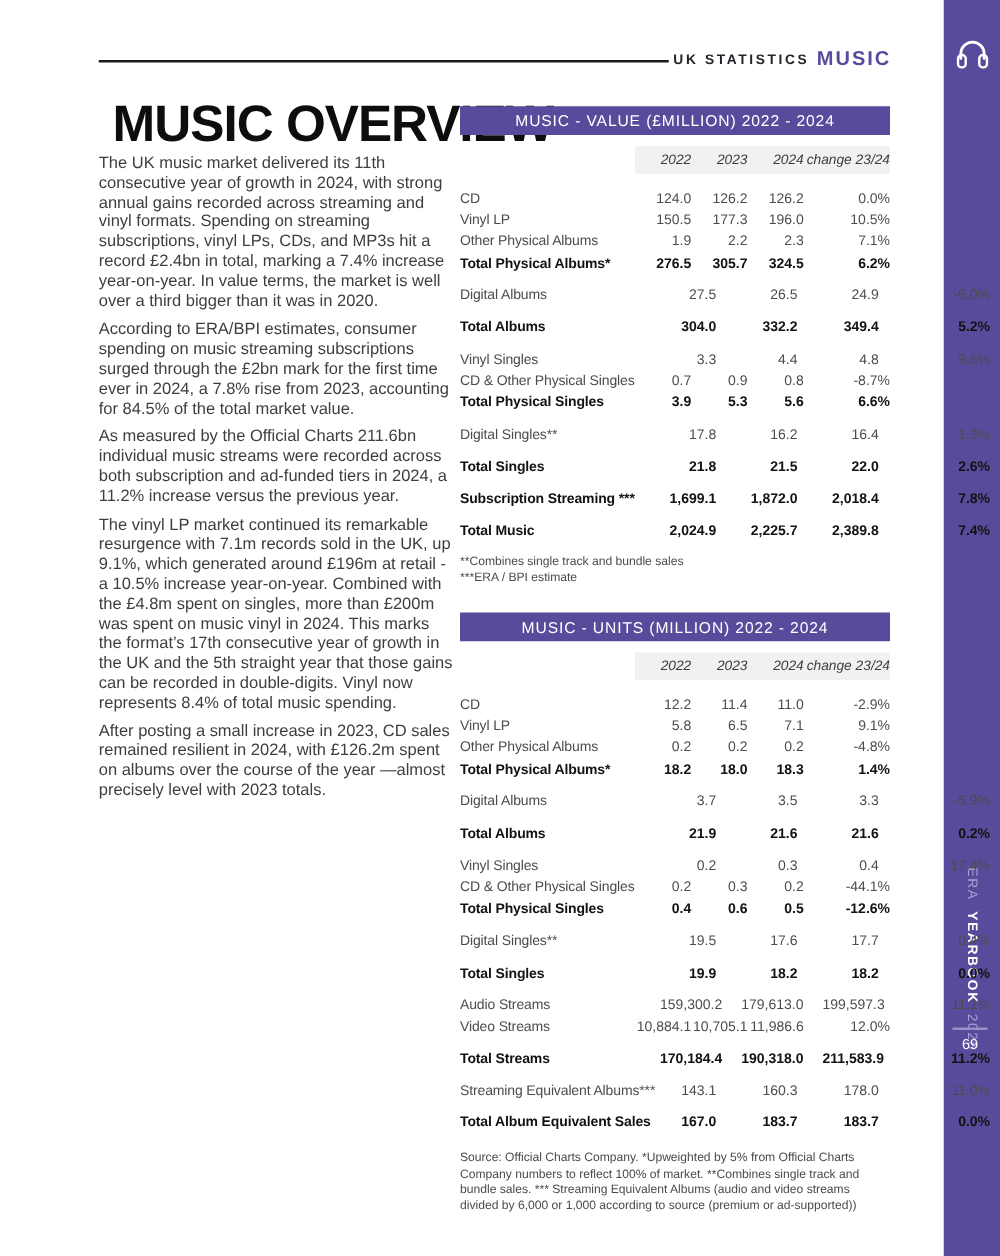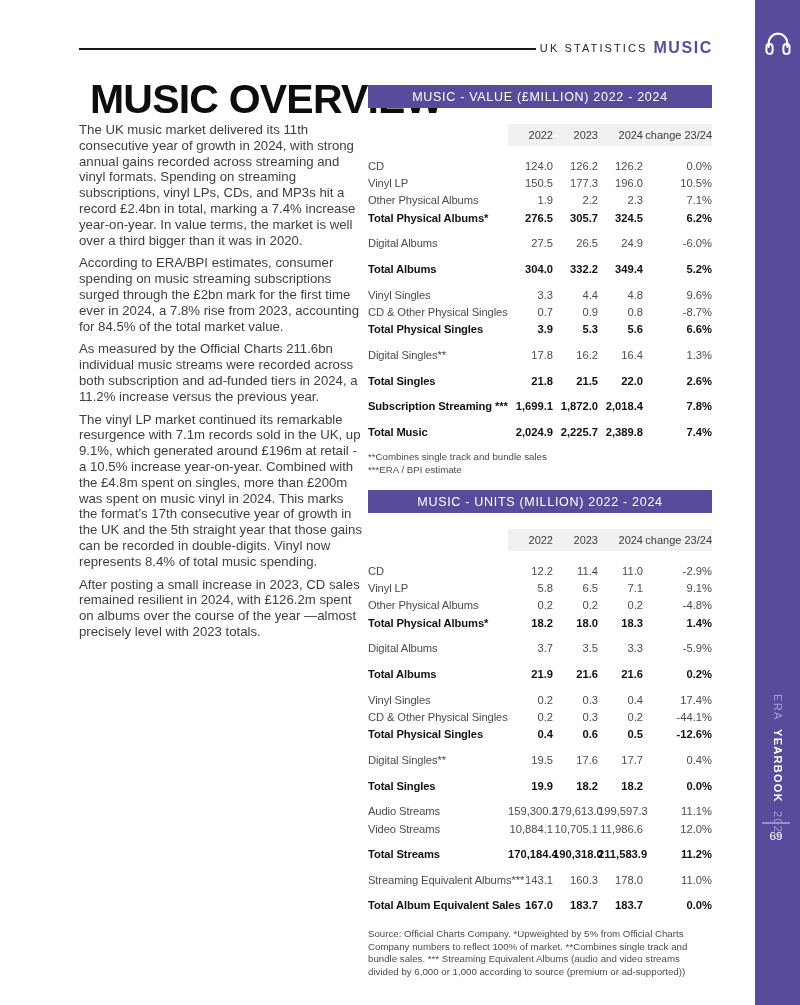--- a/index.html
+++ b/index.html
@@ -14,21 +14,21 @@
   *{box-sizing:border-box;}
   html,body{margin:0;padding:0;background:#fff;}
   .page{
     position:relative;width:800px;height:1005px;background:#fff;overflow:hidden;
     font-family:"Liberation Sans", sans-serif;
   }
 
   
   .topbar{position:absolute;left:79px;top:40px;width:634px;height:16px;display:flex;align-items:center;}
   .rule{flex:1;height:2px;background:#1b1b1f;margin-top:2px;}
-  .hdr-black{margin-left:4px;font-size:11px;letter-spacing:2.1px;color:#23232b;font-weight:400;white-space:nowrap;}
+  .hdr-black{margin-left:4px;font-size:11px;letter-spacing:2.1px;color:#23232b;font-weight:700;white-space:nowrap;}
   .hdr-accent{margin-left:6px;font-size:16px;letter-spacing:1.6px;color:var(--accent);font-weight:700;white-space:nowrap;}
 
   
   .side-strip{position:absolute;left:755px;top:0;width:45px;height:1005px;background:var(--accent);}
   .hp{position:absolute;top:30px;left:0;width:45px;display:flex;justify-content:center;}
   .brand{
     position:absolute;top:694px;left:50%;transform:translateX(-50%);
     writing-mode:vertical-rl;text-orientation:mixed;
     font-size:11px;letter-spacing:1.3px;white-space:nowrap;
   }
@@ -41,26 +41,26 @@
   
   .title{position:absolute;left:78px;top:70px;margin:12px;font-size:41px;line-height:34px;font-weight:700;letter-spacing:-0.8px;color:var(--ink);}
   .article{position:absolute;left:79px;top:122px;width:286px;font-size:13.2px;line-height:15.8px;color:var(--body);}
   .article p{margin:0 0 7px 0;}
 
   
   .tablebox{position:absolute;left:368px;width:344px;}
   .t-value{top:85px;}
   .t-units{top:490px;}
   .tbar{height:23px;background:var(--accent);color:#fff;text-align:center;line-height:24px;font-size:12.5px;letter-spacing:0.7px;}
-  .thead{margin-top:16px;position:relative;display:grid;grid-template-columns:140px 45px 45px 45px 69px;height:22px;align-items:center;}
+  .thead{margin-top:9px;position:relative;display:grid;grid-template-columns:140px 45px 45px 45px 69px;height:22px;align-items:center;font-style:italic;}
   .thead::before{content:"";position:absolute;left:140px;right:0;top:0;bottom:0;background:#f1f1f2;}
   .th{position:relative;text-align:right;font-size:11px;color:#3c3c40;white-space:nowrap;}
   .tbody{margin-top:11px;}
   .trow{display:grid;grid-template-columns:140px 45px 45px 45px 69px;height:17.4px;align-items:center;font-size:11.2px;color:var(--tbl);}
-  .trow.gap{margin-top:8.2px;}
+  .trow.gap{margin-top:8.2px;gap:20px;}
   .trow.bold{font-weight:700;color:var(--tbl-bold);}
   .tlabel{text-align:left;white-space:nowrap;letter-spacing:-0.1px;}
   .tval{text-align:right;white-space:nowrap;}
   .footnotes{margin-top:11px;font-size:9.7px;line-height:12.6px;color:var(--note);}
   .source{margin-top:14px;font-size:9.7px;line-height:12.6px;color:var(--note);width:340px;}
 </style>
 </head>
 <body>
 
 <div class="page">

